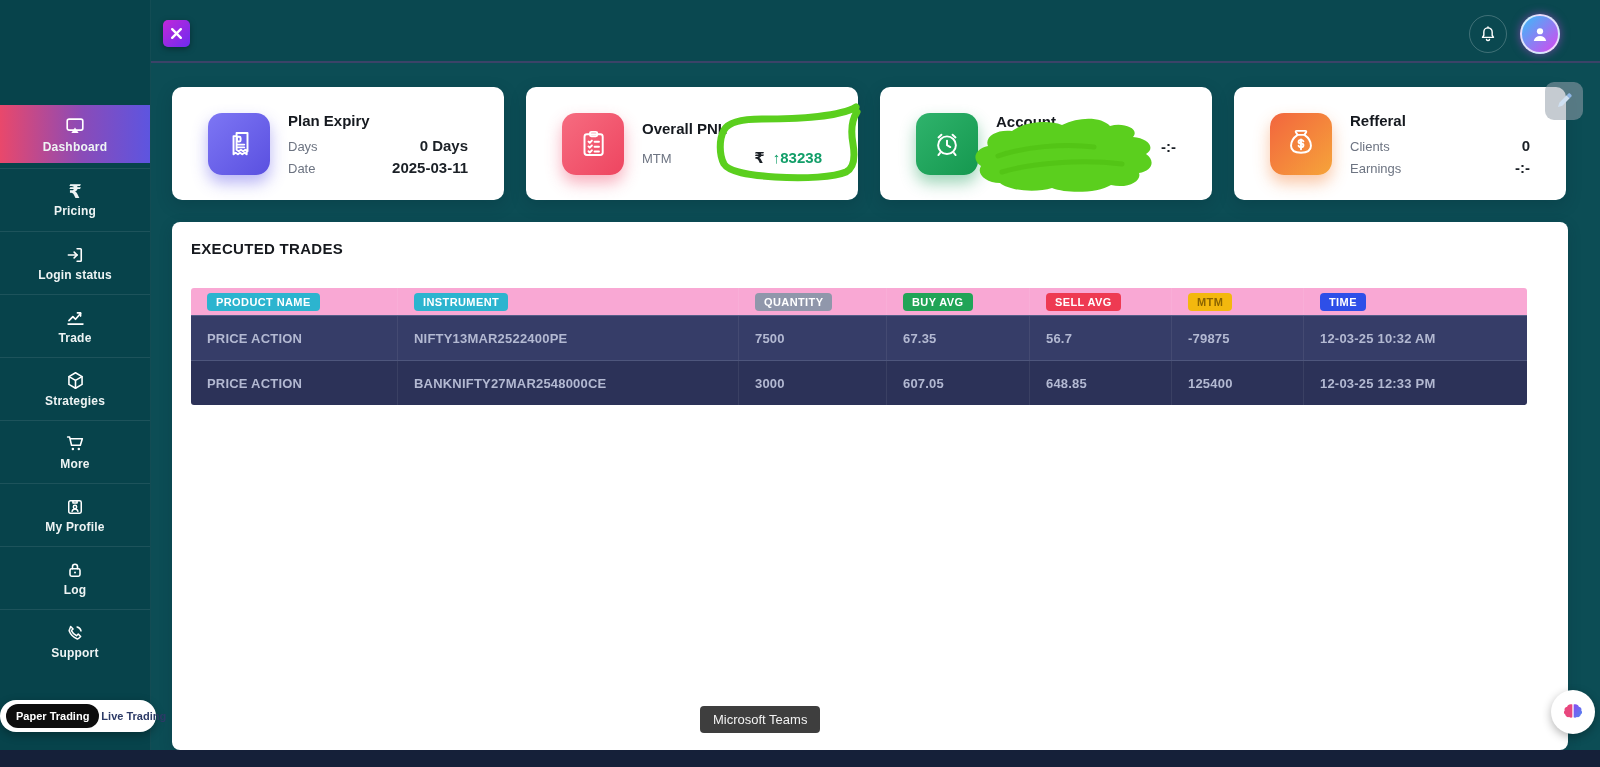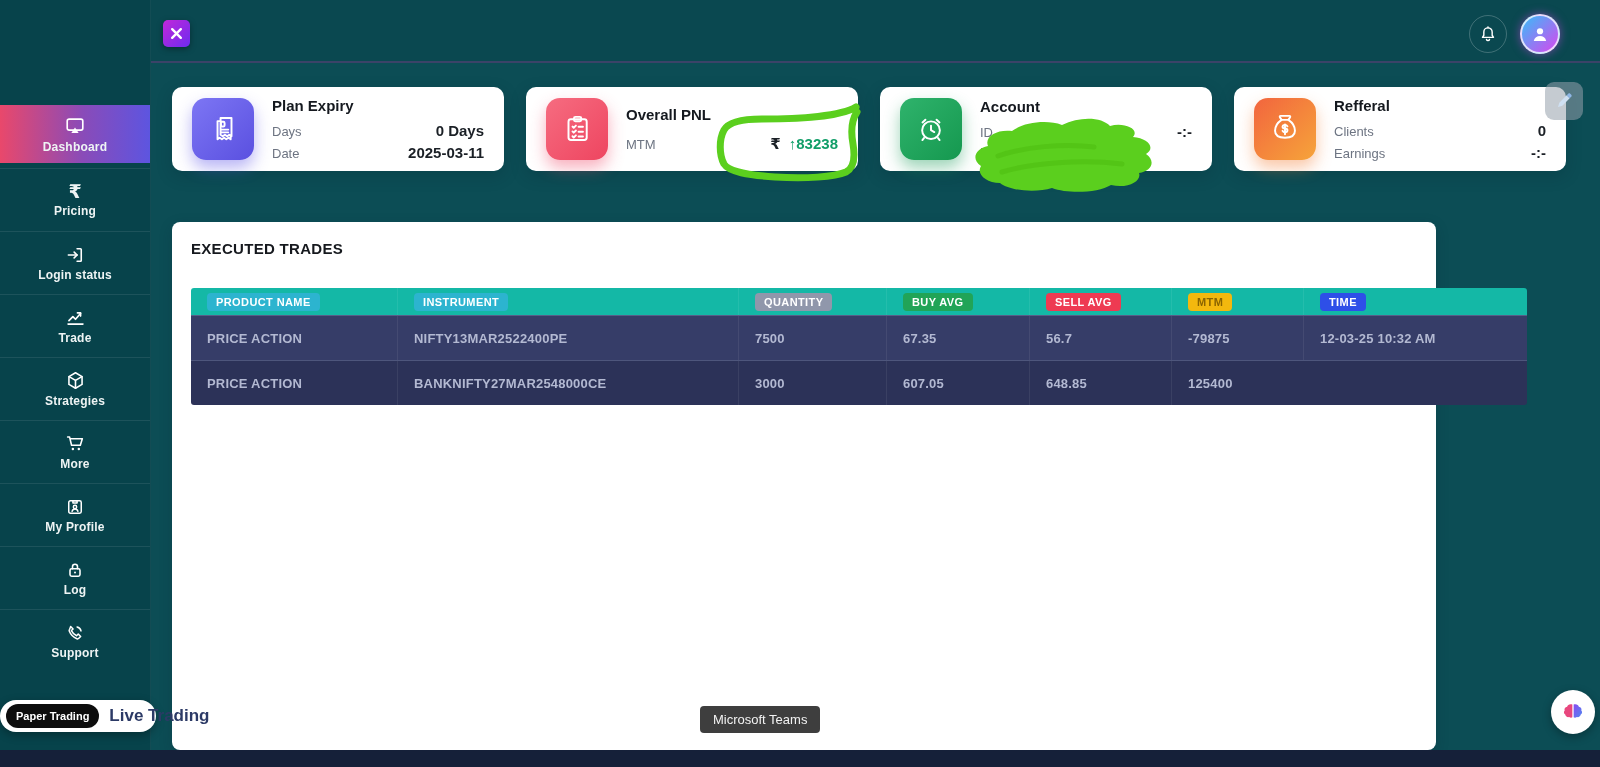--- a/index.html
+++ b/index.html
@@ -25,46 +25,46 @@
             color:#eef4f4;cursor:pointer;border-top:1px solid rgba(255,255,255,.09);}
   .nav-item:first-child{border-top:none;height:58px;margin-bottom:5px;
             background:linear-gradient(90deg,#e9486b,#8a4bb8 55%,#5d55e0);}
   .nav-label{font-size:12px;font-weight:700;letter-spacing:.2px;}
   .rupee-glyph{font-size:19px;font-weight:700;line-height:18px;}
 
   .mode-pill{position:absolute;left:0;top:700px;width:156px;height:32px;background:#fff;border-radius:19px;
              display:flex;align-items:center;box-shadow:0 3px 10px rgba(0,0,0,.3);z-index:30;}
   .mode-paper{margin-left:6px;background:#0d0d0d;color:#fff;font-size:11px;font-weight:700;
               padding:6px 10px;border-radius:14px;cursor:pointer;white-space:nowrap;}
-  .mode-live{margin-left:10px;color:#2c3a66;font-size:17px;font-weight:700;cursor:pointer;white-space:nowrap;}
+  .mode-live{margin-left:2px;color:#2c3a66;font-size:11px;font-weight:700;cursor:pointer;white-space:nowrap;}
 
   
-  .card{position:absolute;top:87px;width:332px;height:84px;background:#fff;border-radius:10px;
-        box-shadow:0 5px 16px rgba(6,35,45,.22);display:flex;align-items:center;padding:0 20px;box-sizing:border-box;gap:18px;}
+  .card{position:absolute;top:87px;width:332px;height:113px;background:#fff;border-radius:10px;
+        box-shadow:0 5px 16px rgba(6,35,45,.22);display:flex;align-items:center;padding:0 36px;box-sizing:border-box;gap:18px;}
   .card1{left:172px}.card2{left:526px}.card3{left:880px}.card4{left:1234px}
   .card-icon{width:62px;height:62px;border-radius:14px;flex:0 0 auto;display:flex;align-items:center;justify-content:center;}
   .ic-plan{background:linear-gradient(135deg,#7d76f4,#5a50e0);box-shadow:0 8px 16px rgba(97,88,233,.45);}
   .ic-pnl{background:linear-gradient(135deg,#f66c80,#ee4560);box-shadow:0 8px 16px rgba(240,80,110,.45);}
   .ic-acct{background:linear-gradient(135deg,#2fb36c,#15984f);box-shadow:0 8px 16px rgba(35,160,95,.45);}
   .ic-ref{background:linear-gradient(135deg,#f2653e,#f6a43a);box-shadow:0 8px 16px rgba(244,130,60,.45);}
   .card-body{flex:1;display:flex;flex-direction:column;gap:5px;}
   .card-title{font-size:15px;font-weight:700;color:#15191f;margin-bottom:3px;}
   .card-row{display:flex;justify-content:space-between;align-items:baseline;}
   .card-label{font-size:13px;color:#6d7482;font-weight:500;}
   .card-value{font-size:15px;font-weight:800;color:#1b2026;}
   .pnl-green{color:#119e68;}
   .cur{color:#1b2026;margin-right:8px;}
 
   
-  .panel{position:absolute;left:172px;top:222px;width:1264px;height:528px;background:#fff;border-radius:8px;
+  .panel{position:absolute;left:172px;top:222px;width:1396px;height:528px;background:#fff;border-radius:8px;
          box-shadow:0 4px 14px rgba(6,35,45,.18);}
   .panel-title{position:absolute;left:19px;top:18px;font-size:15px;font-weight:800;color:#16191e;letter-spacing:.3px;}
   .table{position:absolute;left:19px;top:66px;width:1336px;border-radius:3px;overflow:hidden;}
   .trow{display:grid;grid-template-columns:207px 341px 148px 143px 142px 132px auto;}
-  .thead{background:#14b8a6;height:27px;align-items:center;}
+  .thead{background:#f9a8d4;height:27px;align-items:center;}
   .tr1{background:#363d68;height:44px;align-items:center;border-top:1px solid rgba(170,180,220,.28);}
   .tr2{background:#2c3258;height:44px;align-items:center;border-top:1px solid rgba(170,180,220,.28);}
   .tcell{padding-left:16px;border-right:1px solid rgba(255,255,255,.07);height:100%;display:flex;align-items:center;box-sizing:border-box;}
   .tcell:last-child{border-right:none;}
   .cell-text{font-size:13px;font-weight:600;color:#b3b9d2;letter-spacing:.2px;}
   .pill{display:inline-block;padding:3px 9px;border-radius:4px;font-size:11px;font-weight:700;letter-spacing:.4px;color:#fff;}
   .p-cyan{background:#2cb4cf;}
   .p-gray{background:#9097ab;}
   .p-green{background:#21a457;}
   .p-red{background:#ee3a52;text-align:right;}
@@ -352,20 +352,23 @@
             <span class="cell-text">3000</span>
           </div>
         <div class="tcell">
             <span class="cell-text">607.05</span>
           </div>
         <div class="tcell">
             <span class="cell-text">648.85</span>
           </div>
         <div class="tcell">
             <span class="cell-text">125400</span>
+          </div>
+        <div class="tcell">
+            <span class="cell-text">12-03-25 12:33 PM</span>
           </div>
       </div>
 
     </div>
   </div>
 
   <svg class="annot" viewBox="0 0 1600 767">
     <path d="M856 107
       C842 116, 800 119, 762 119
       C745 119, 729 121, 724 130

